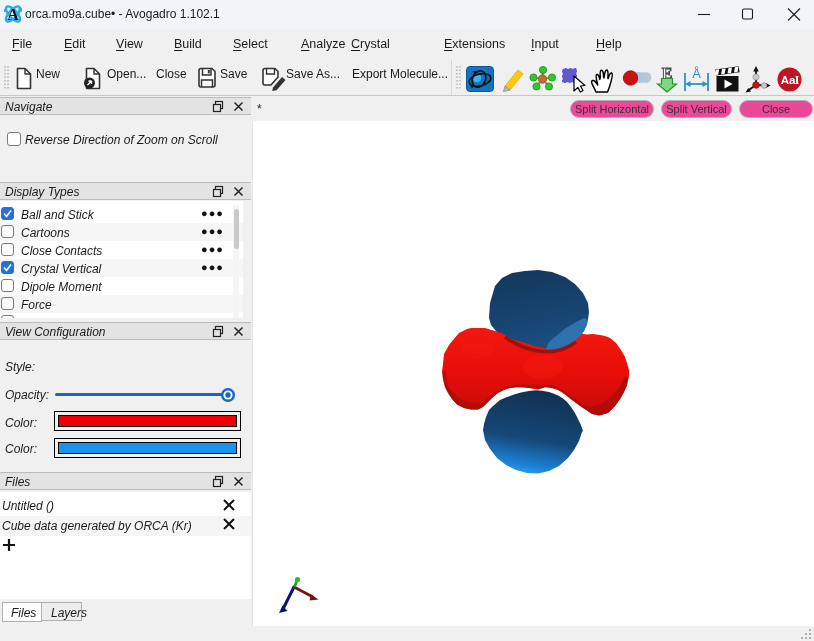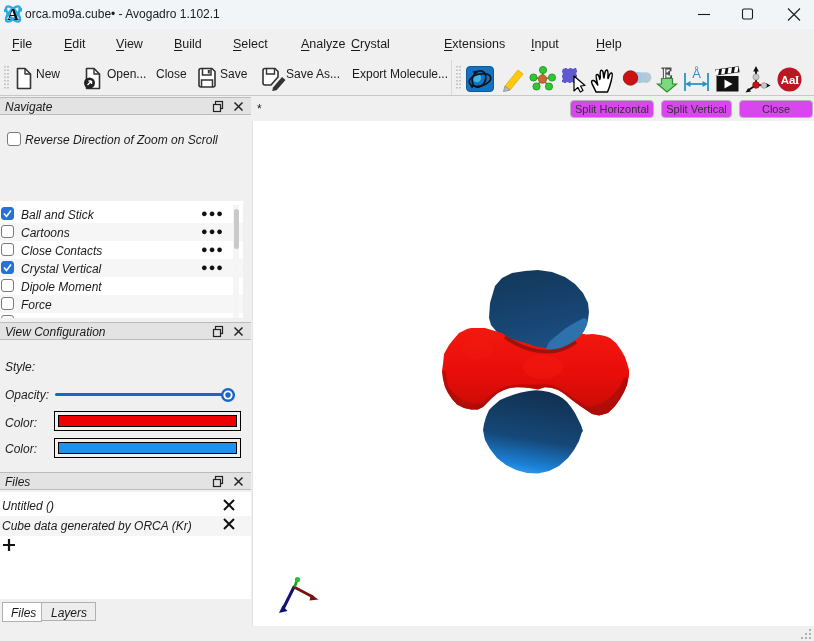--- a/index.html
+++ b/index.html
@@ -27,21 +27,21 @@
 .hbtn { position:absolute; top:2px; width:13px; height:13px; }
 .txt12 { font-size:12px; color:#1a1a1a; }
 .cbox { width:14px; height:14px; border:1px solid #7a7a7a; border-radius:3px; background:#fff; }
 .cbox.on { background:#2472d8; border-color:#2472d8; }
 .row18 { left:0; width:243px; height:18px; }
 .dots { font-size:11px; letter-spacing:1px; color:#111; font-weight:bold; }
 
 
 #vphdr { left:252px; top:97px; width:562px; height:24px; background:#f0f0f0; }
 #canvas { left:252px; top:121px; width:562px; height:505px; background:#ffffff; border-left:1px solid #e2e2e2; }
-.vpbtn { position:absolute; top:3px; height:18px; background:#d946ef; border:1px solid #b4b4b4; border-radius:4px; font-size:11px; color:#333; text-align:center; line-height:16px; }
+.vpbtn { position:absolute; top:3px; height:18px; background:#ec4899; border:1px solid #b4b4b4; border-radius:9px; font-size:11px; color:#333; text-align:center; line-height:16px; }
 #statusbar { left:0; top:626px; width:814px; height:15px; background:#f0f0f0; }
 </style>
 </head>
 <body>
 <div id="win">
 
   <div class="abs" id="titlebar">
     <svg class="abs" style="left:3px;top:4px" width="20" height="20" viewBox="0 0 20 20">
       <ellipse cx="10" cy="10" rx="9.5" ry="4" fill="none" stroke="#29abe2" stroke-width="2.4" transform="rotate(-48 10 10)"></ellipse>
       <ellipse cx="10" cy="10" rx="9.5" ry="4" fill="none" stroke="#29abe2" stroke-width="2.4" transform="rotate(48 10 10)"></ellipse>
@@ -223,20 +223,30 @@
           <rect x="3.5" y="1.5" width="7" height="7" fill="none" stroke="#222" stroke-width="1.2"></rect>
           <rect x="1.5" y="4.5" width="7" height="7" fill="#e3e3e3" stroke="#222" stroke-width="1.2"></rect>
         </svg>
       <svg class="hbtn" style="left:232px" width="13" height="13">
           <path d="M2.5 2.5 L10.5 10.5 M10.5 2.5 L2.5 10.5" stroke="#222" stroke-width="1.5"></path>
         </svg>
     </div>
     <div class="abs cbox" style="left:7px;top:35px"></div>
     <span class="abs txt12" style="left:25px;top:36px">Reverse Direction of Zoom on Scroll</span>
 
+    <div class="abs phdr" style="top:85px">
+      <span class="ptitle">Display Types</span>
+      <svg class="hbtn" style="left:212px" width="13" height="13">
+          <rect x="3.5" y="1.5" width="7" height="7" fill="none" stroke="#222" stroke-width="1.2"></rect>
+          <rect x="1.5" y="4.5" width="7" height="7" fill="#e3e3e3" stroke="#222" stroke-width="1.2"></rect>
+        </svg>
+      <svg class="hbtn" style="left:232px" width="13" height="13">
+          <path d="M2.5 2.5 L10.5 10.5 M10.5 2.5 L2.5 10.5" stroke="#222" stroke-width="1.5"></path>
+        </svg>
+    </div>
     <div class="abs" style="left:0;top:104px;width:243px;height:117px;background:#fff;overflow:hidden">
       <div class="abs row18" style="top:4px;background:#fff"></div>
       <div class="abs row18" style="top:22px;background:#f6f6f6"></div>
       <div class="abs row18" style="top:40px;background:#fff"></div>
       <div class="abs row18" style="top:58px;background:#f6f6f6"></div>
       <div class="abs row18" style="top:76px;background:#fff"></div>
       <div class="abs row18" style="top:94px;background:#f6f6f6"></div>
 
       <div class="abs cbox on" style="left:1px;top:6px;width:13px;height:13px"></div>
       <svg class="abs" style="left:1px;top:6px" width="13" height="13">
@@ -315,21 +325,21 @@
           <path d="M3 3 L13 13 M13 3 L3 13" stroke="#111" stroke-width="2"></path>
         </svg>
       <svg class="abs" style="left:2px;top:46px" width="14" height="14">
           <path d="M7 1 V13 M1 7 H13" stroke="#111" stroke-width="2.2"></path>
         </svg>
     </div>
 
     <div class="abs" style="left:2px;top:505px;width:40px;height:20px;background:#fff;border:1px solid #b0b0b0;border-bottom-color:#b0b0b0">
       <span class="abs txt12" style="left:8px;top:3px">Files</span>
     </div>
-    <div class="abs" style="left:42px;top:505px;width:54px;height:19px;background:#ededed;border:1px solid #b0b0b0;border-left:none">
+    <div class="abs" style="left:42px;top:505px;width:40px;height:19px;background:#ededed;border:1px solid #b0b0b0;border-left:none">
       <span class="abs txt12" style="left:9px;top:3px">Layers</span>
     </div>
   </div>
 
   <div class="abs" id="vphdr">
     <span class="abs" style="left:5px;top:5px;font-size:12px;color:#1a1a1a">*</span>
     <div class="vpbtn" style="left:318px;width:84px">Split Horizontal</div>
     <div class="vpbtn" style="left:409px;width:71px">Split Vertical</div>
     <div class="vpbtn" style="left:487px;width:74px">Close</div>
   </div>

